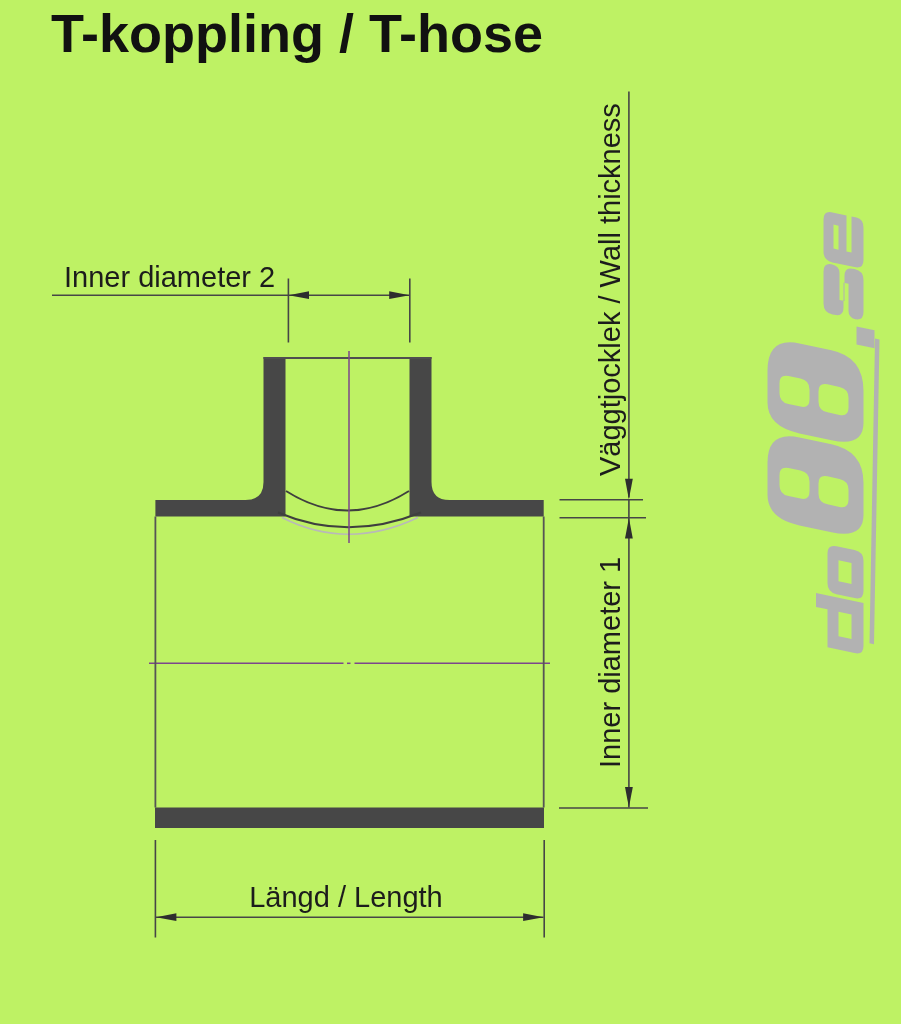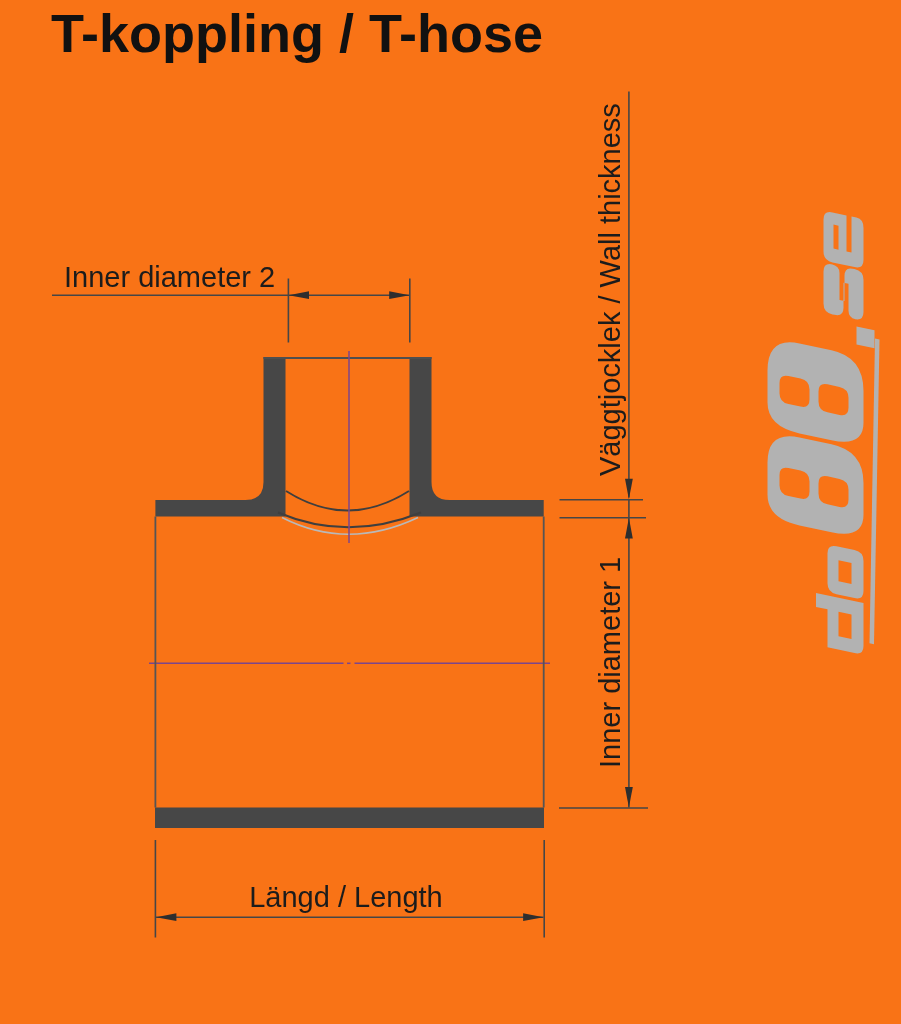--- a/index.html
+++ b/index.html
@@ -1,16 +1,16 @@
 <!DOCTYPE html>
 <html><head>
 <meta charset="utf-8">
 <style>
   html,body{margin:0;padding:0;background:#ffffff;}
-  #page{position:relative;width:901px;height:1024px;background:#f97316;overflow:hidden;
+  #page{position:relative;width:901px;height:1024px;background:#bef264;overflow:hidden;
         font-family:"Liberation Sans", sans-serif;}
   svg{position:absolute;left:0;top:0;}
 </style>
 </head>
 <body>
 <div id="page">
 <svg width="901" height="1024" viewBox="0 0 901 1024">
 
   <text x="51" y="52" font-family="Liberation Sans, sans-serif" font-size="54" font-weight="bold" fill="#111111">T-koppling / T-hose</text>
 

